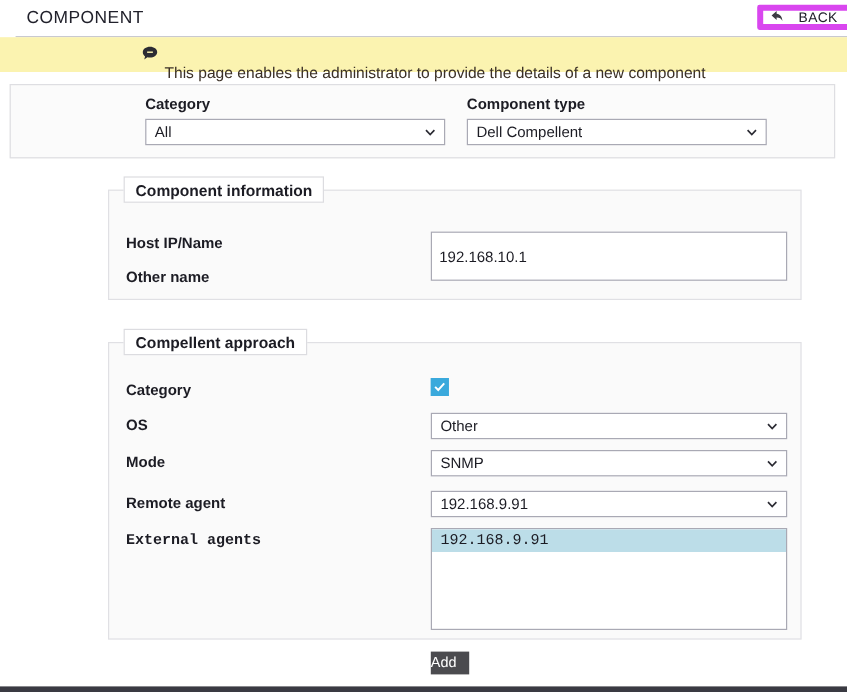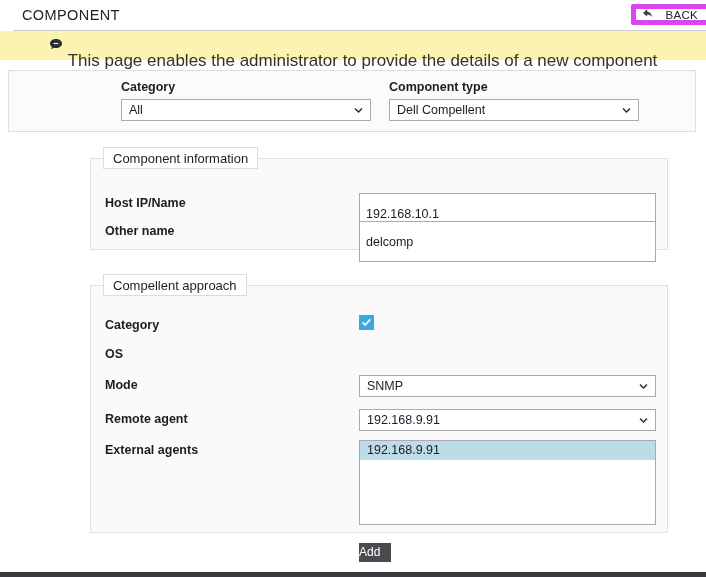--- a/index.html
+++ b/index.html
@@ -76,21 +76,21 @@
   }
   .infoband .bubble-icon {
     display: inline-block;
     width: 14px;
     height: 14px;
     position: relative;
     transform: translateY(-1px);
   }
   .infoband .bubble-icon svg { display: block; }
   .infoband .info-text {
-    font-size: 17px;
+    font-size: 13px;
     color: #3b3026;
     margin-top: 30px;
   }
 
   
   .select-panel {
     position: absolute;
     left: 8px; top: 70px;
     width: 688px;
     height: 62px;
@@ -150,21 +150,21 @@
     position: absolute;
     left: 12px;
     top: -12px;
     height: 22px;
     padding: 0 9px;
     display: flex;
     align-items: center;
     background: #ffffff;
     border: 1px solid #dcdce0;
     font-size: 13px;
-    font-weight: normal;
+    font-weight: bold;
     color: #1c1c24;
     box-sizing: border-box;
   }
 
   #fs-component-info { left: 90px; top: 158px; width: 578px; height: 92px; }
   #fs-monitoring     { left: 90px; top: 285px; width: 578px; height: 248px; }
 
   .row {
     position: absolute;
     left: 0;
@@ -318,23 +318,20 @@
 
   <div class="row" style="top:34px;">
     <div class="rlabel">Host IP/Name</div>
     <div class="rcontrol">
       <input class="text-input" type="text" value="192.168.10.1" style="">
     </div>
   </div>
 
   <div class="row" style="top:62px;">
     <div class="rlabel">Other name</div>
-    <div class="rcontrol">
-      <input class="text-input" type="text" value="delcomp" style="">
-    </div>
   </div>
 </div>
 
 <div class="fieldset" id="fs-monitoring">
   <div class="legend">Compellent approach</div>
 
   <div class="row" style="top:29px;">
     <div class="rlabel">Category</div>
     <div class="rcontrol">
       <div class="checkbox">
@@ -342,20 +339,30 @@
           <svg width="11" height="11" viewBox="0 0 11 11">
             <path d="M1.6 5.4 L4.2 8.0 L9.2 2.4" stroke="#ffffff" stroke-width="1.6" fill="none"></path>
           </svg>
         </span>
       </div>
     </div>
   </div>
 
   <div class="row" style="top:58px;">
     <div class="rlabel">OS</div>
+    <div class="rcontrol">
+      <div class="combo">
+        <span class="combo-value">Other</span>
+        <span class="caret">
+          <svg width="9" height="9" viewBox="0 0 9 9">
+              <path d="M1 3 L4.5 6.6 L8 3" stroke="#2b2b33" stroke-width="1.4" fill="none"></path>
+            </svg>
+        </span>
+      </div>
+    </div>
   </div>
 
   <div class="row" style="top:89px;">
     <div class="rlabel">Mode</div>
     <div class="rcontrol">
       <div class="combo">
         <span class="combo-value">SNMP</span>
         <span class="caret">
           <svg width="9" height="9" viewBox="0 0 9 9">
               <path d="M1 3 L4.5 6.6 L8 3" stroke="#2b2b33" stroke-width="1.4" fill="none"></path>
@@ -372,21 +379,21 @@
         <span class="combo-value">192.168.9.91</span>
         <span class="caret">
           <svg width="9" height="9" viewBox="0 0 9 9">
               <path d="M1 3 L4.5 6.6 L8 3" stroke="#2b2b33" stroke-width="1.4" fill="none"></path>
             </svg>
         </span>
       </div>
     </div>
   </div>
 
-  <div class="row" style="top:154px; height:90px;">
+  <div class="row" style="top:154px; height:90px;font-family:Liberation Mono, monospace;">
     <div class="rlabel">External agents</div>
     <div class="rcontrol">
       <div class="listbox">
         <div class="option selected">192.168.9.91</div>
       </div>
     </div>
   </div>
 </div>
 
 <button class="add-button">Add</button>

